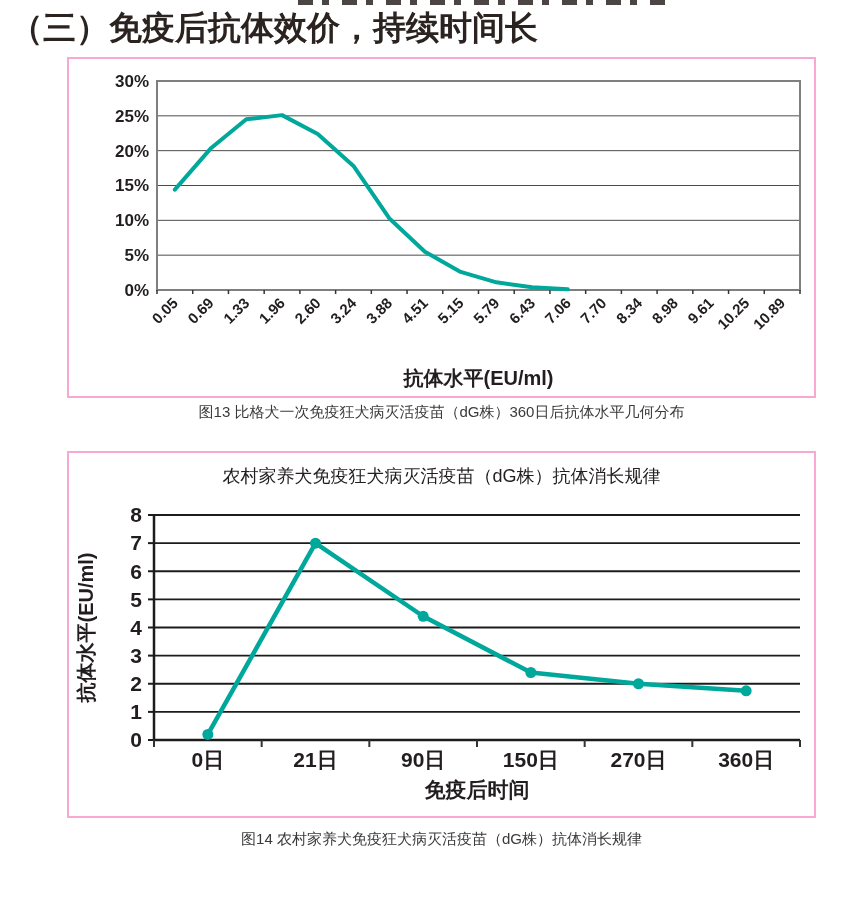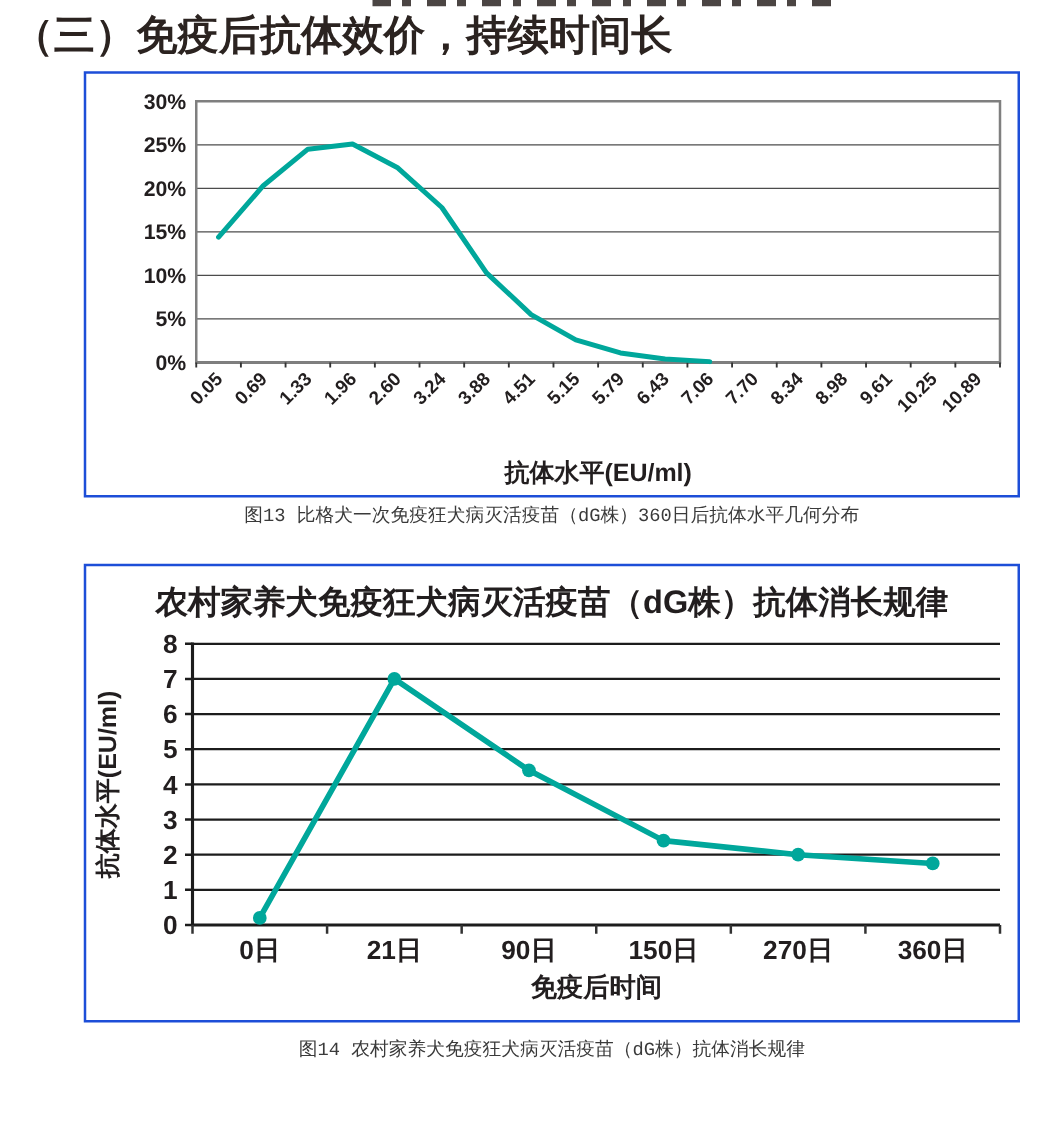--- a/index.html
+++ b/index.html
@@ -11,32 +11,32 @@
     position:absolute;top:0;left:298px;width:372px;height:5px;
     background:repeating-linear-gradient(90deg,#2b2422 0 15px,transparent 15px 24px,#2b2422 24px 31px,transparent 31px 44px);
     opacity:.85;
   }
   .heading{
     position:absolute;top:6px;left:10px;margin:0;
     font-size:33px;font-weight:bold;color:#2b2320;white-space:nowrap;
   }
   .chart-box{
     position:absolute;left:67px;width:749px;background:#fff;
-    border:2px solid #1d4ed8;box-sizing:border-box;
+    border:2px solid #f9a8d4;box-sizing:border-box;
   }
   .chart1{top:57px;height:341px;}
   .chart2{top:451px;height:367px;}
   .chart-box svg{position:absolute;top:0;left:0;width:100%;height:100%;display:block;}
   .chart2-title{
     position:absolute;top:11px;left:0;width:100%;text-align:center;
-    font-size:26px;font-weight:bold;color:#221e1f;white-space:nowrap;z-index:2;
+    font-size:18px;font-weight:normal;color:#221e1f;white-space:nowrap;z-index:2;
   }
   .caption{
     position:absolute;left:67px;width:749px;text-align:center;
-    font-size:15px;color:#3a3a3a;white-space:nowrap;font-family:Liberation Mono, monospace;
+    font-size:15px;color:#3a3a3a;white-space:nowrap;
   }
   .cap1{top:403px;}
   .cap2{top:830px;}
 </style>
 </head>
 <body>
 
 <div class="artifact"></div>
 
 <h1 class="heading">（三）免疫后抗体效价，持续时间长</h1>

